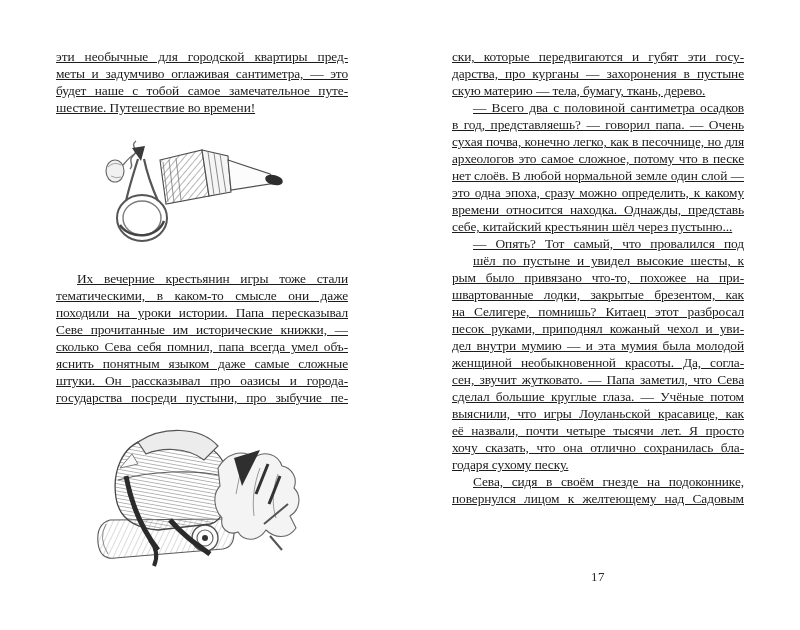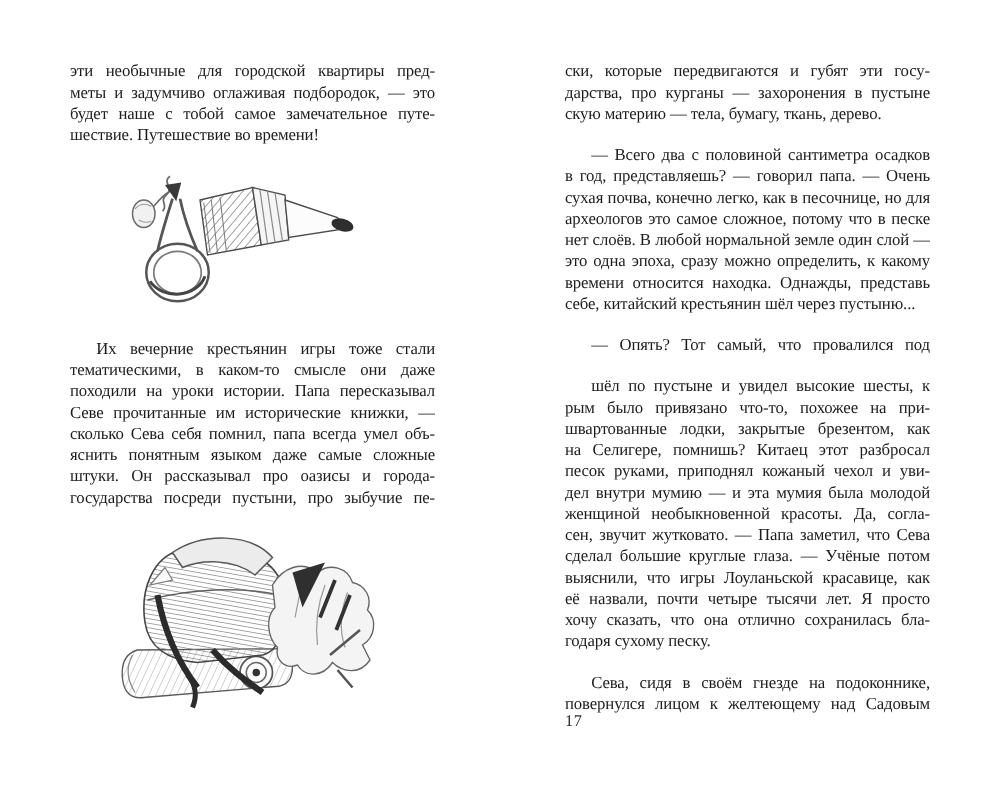--- a/index.html
+++ b/index.html
@@ -13,41 +13,42 @@
     position:absolute;top:48px;width:292px;
     color:#1c1c1c;font-size:13.4px;line-height:17px;
   }
   .col-left{left:56px;}
   .col-right{left:452px;}
   .para{margin:0;padding:0;}
   .line{
     height:17px;overflow:hidden;
     text-align:justify;text-align-last:justify;
     letter-spacing:-0.1px;
+    text-decoration:underline;
   }
   .line.lastline{text-align-last:left;}
-  .para.indent .line:first-child{text-indent:21px;margin-top:16px;}
+  .para.indent .line:first-child{text-indent:21px;}
   .illus{display:block;}
   .illus1{margin:22px 0 26px 46px;}
   .illus2{margin:18px 0 0 36px;}
   .pagenum{
     position:absolute;left:452px;top:569px;width:292px;
-    font-size:13px;color:#2a2a2a;letter-spacing:0.5px;
+    text-align:center;font-size:13px;color:#2a2a2a;letter-spacing:0.5px;
   }
 </style>
 </head>
 <body>
 
 <div class="spread">
 
   <div class="col col-left">
     <div>
         <div class="para">
           <div class="line">эти необычные для городской квартиры пред-</div>
-          <div class="line">меты и задумчиво оглаживая подбородок, — это</div>
+          <div class="line">меты и задумчиво оглаживая сантиметра, — это</div>
           <div class="line">будет наше с тобой самое замечательное путе-</div>
           <div class="line lastline">шествие. Путешествие во времени!</div>
         </div>
       </div>
 
     <svg class="illus illus1" width="190" height="106" viewBox="0 0 190 106" role="img" aria-label="pencil sketch of a flat paintbrush with a hanging cord loop and small bulb">
       <defs>
         <pattern id="hatchA" width="5" height="5" patternUnits="userSpaceOnUse" patternTransform="rotate(40)">
           <line x1="0" y1="0" x2="0" y2="5" stroke="#8d8d8d" stroke-width="1.3"></line>
         </pattern>

